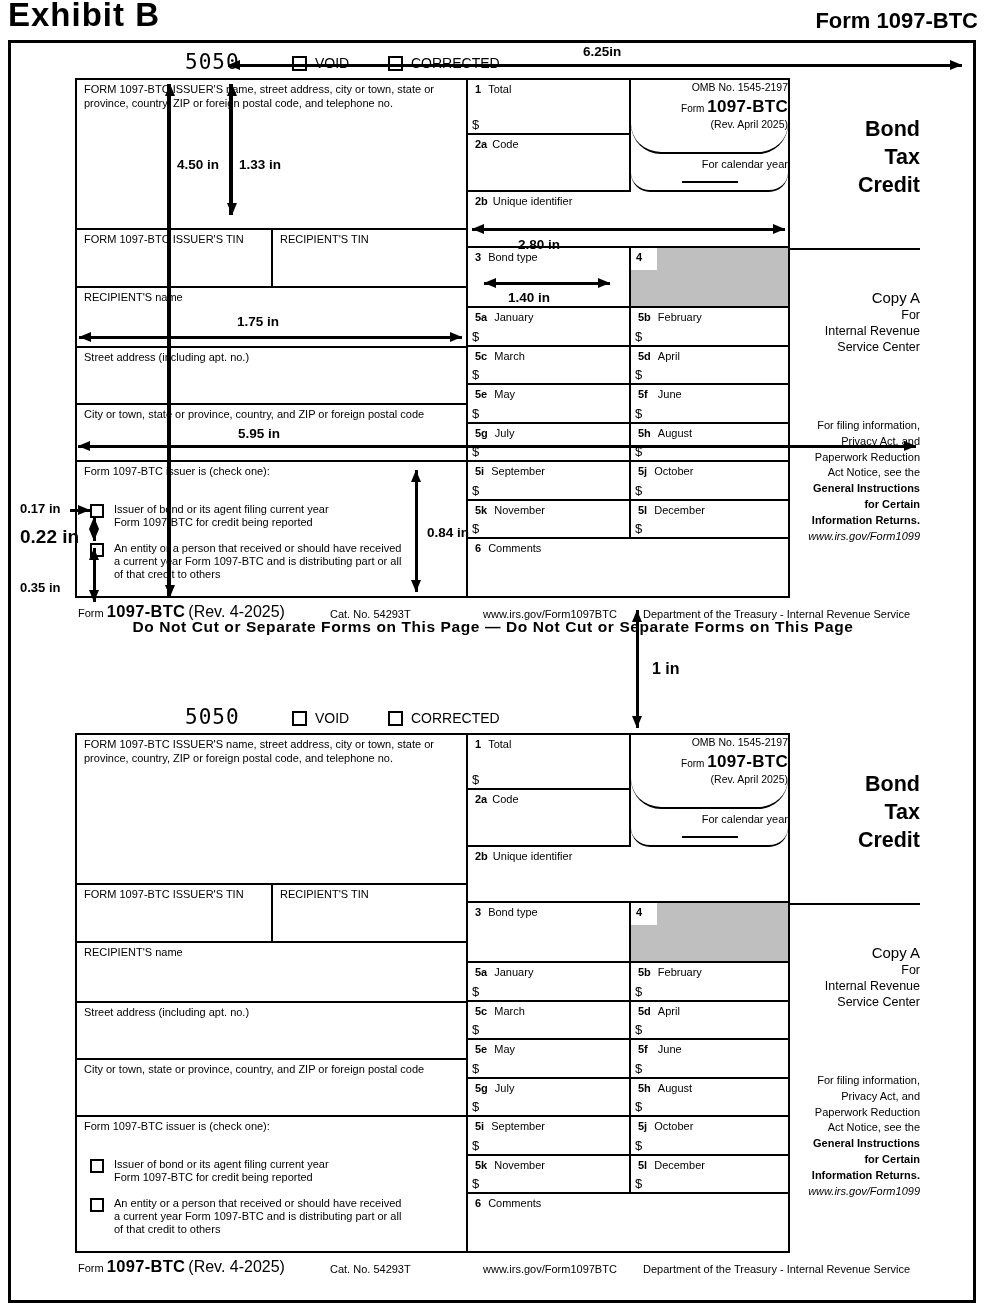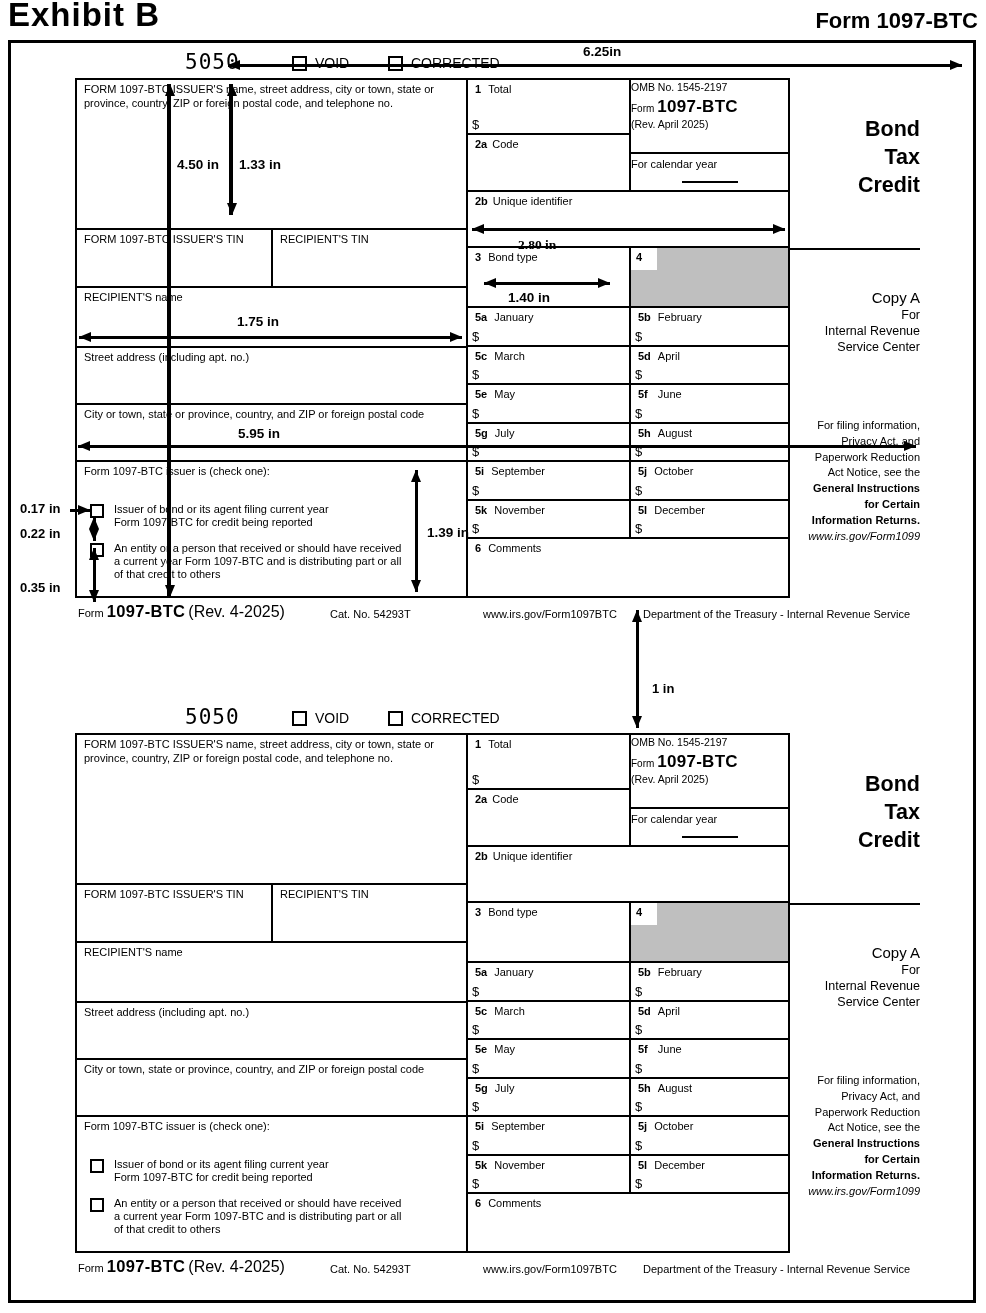--- a/index.html
+++ b/index.html
@@ -20,21 +20,21 @@
   .grid { position:absolute; left:75px; top:38px; width:715px; height:520px; border:2px solid #000; background:#fff; }
   .cell { position:absolute; font-size:11px; line-height:13.5px; padding:3px 7px; }
   .br { border-right:2px solid #000; }
   .bb { border-bottom:2px solid #000; }
   .bn { font-weight:bold; }
   .bt { margin-left:7px; }
   .dollar { position:absolute; left:4px; bottom:2px; font-size:13px; }
   .gray { background:#bfbfbf; }
   .w4 { position:absolute; left:0; top:0; width:26px; height:22px; background:#fff; padding:3px 0 0 5px; font-weight:bold; font-size:11px; }
 
-  .center { text-align:left; }
+  .center { text-align:right;border-radius:30px; }
   .omb-line1 { margin-top:1px; font-size:10.5px; }
   .omb-line2 { margin-top:5px; font-size:10px; }
   .omb-line2 b { font-size:17px; letter-spacing:0.3px; }
   .omb-line3 { margin-top:3px; font-size:10.5px; }
   .cal-underline { width:56px; height:0; border-bottom:2px solid #000; margin:9px auto 0; }
 
   .rcol { position:absolute; text-align:right; }
   .bond-title { left:790px; top:75px; width:130px; font-size:21.5px; font-weight:bold; line-height:28px; }
   .copy-divider { position:absolute; left:790px; top:208px; width:130px; border-top:2px solid #000; }
   .copya { left:792px; top:248px; width:128px; font-weight:normal; }
@@ -219,41 +219,42 @@
 
     <div class="measure va thick" style="left:167px; top:44px; height:513px;"></div>
     <div class="measure mlabel" style="left:177px; top:117px;">4.50 in</div>
     <div class="measure va thick" style="left:229px; top:44px; height:131px;"></div>
     <div class="measure mlabel" style="left:239px; top:117px;">1.33 in</div>
 
     <div class="measure mlabel" style="left:237px; top:274px;">1.75 in</div>
     <div class="measure ha" style="left:79px; top:296px; width:383px;"></div>
 
     <div class="measure ha" style="left:472px; top:188px; width:313px;"></div>
-    <div class="measure mlabel" style="left:518px; top:197px;font-family:Liberation Serif, serif;">2.80 in</div>
+    <div class="measure mlabel" style="left:518px; top:197px;">2.80 in</div>
 
     <div class="measure ha" style="left:484px; top:242px; width:126px;"></div>
     <div class="measure mlabel" style="left:508px; top:250px;">1.40 in</div>
 
     <div class="measure mlabel" style="left:238px; top:386px;">5.95 in</div>
     <div class="measure ha" style="left:78px; top:405px; width:838px;"></div>
 
     <div class="measure va" style="left:415px; top:430px; height:122px;"></div>
-    <div class="measure mlabel" style="left:427px; top:485px;">1.39 in</div>
+    <div class="measure mlabel" style="left:427px; top:485px;">0.84 in</div>
 
     <div class="measure mlabel" style="left:20px; top:461px; font-size:13px;">0.17 in</div>
     <div class="measure ha r-only" style="left:70px; top:469px; width:20px;"></div>
-    <div class="measure mlabel" style="left:20px; top:486px; font-size:13px;">0.22 in</div>
+    <div class="measure mlabel" style="left:20px; top:486px; font-size:19px;">0.22 in</div>
     <div class="measure va" style="left:93px; top:477px; height:24px;"></div>
     <div class="measure mlabel" style="left:20px; top:540px; font-size:13px;">0.35 in</div>
     <div class="measure va" style="left:93px; top:508px; height:54px;"></div>
   </div>
 
+  <div class="sep-text">Do Not Cut or Separate Forms on This Page — Do Not Cut or Separate Forms on This Page</div>
   <div class="va" style="left:636px; top:610px; height:118px;"></div>
-  <div class="mlabel" style="left:652px; top:660px; font-size:13px;margin-top:21px;">1 in</div>
+  <div class="mlabel" style="left:652px; top:660px; font-size:16px;">1 in</div>
 
 <div class="form-copy" id="form-copy-2" style="top: 695px;">
 
     <div class="code5050">5050</div>
     <div class="hd-cb" style="left:292px; top:16px;"></div>
     <div class="hd-lbl" style="left:315px;">VOID</div>
     <div class="hd-cb" style="left:388px; top:16px;"></div>
     <div class="hd-lbl" style="left:411px;">CORRECTED</div>
 
     <div class="grid">

